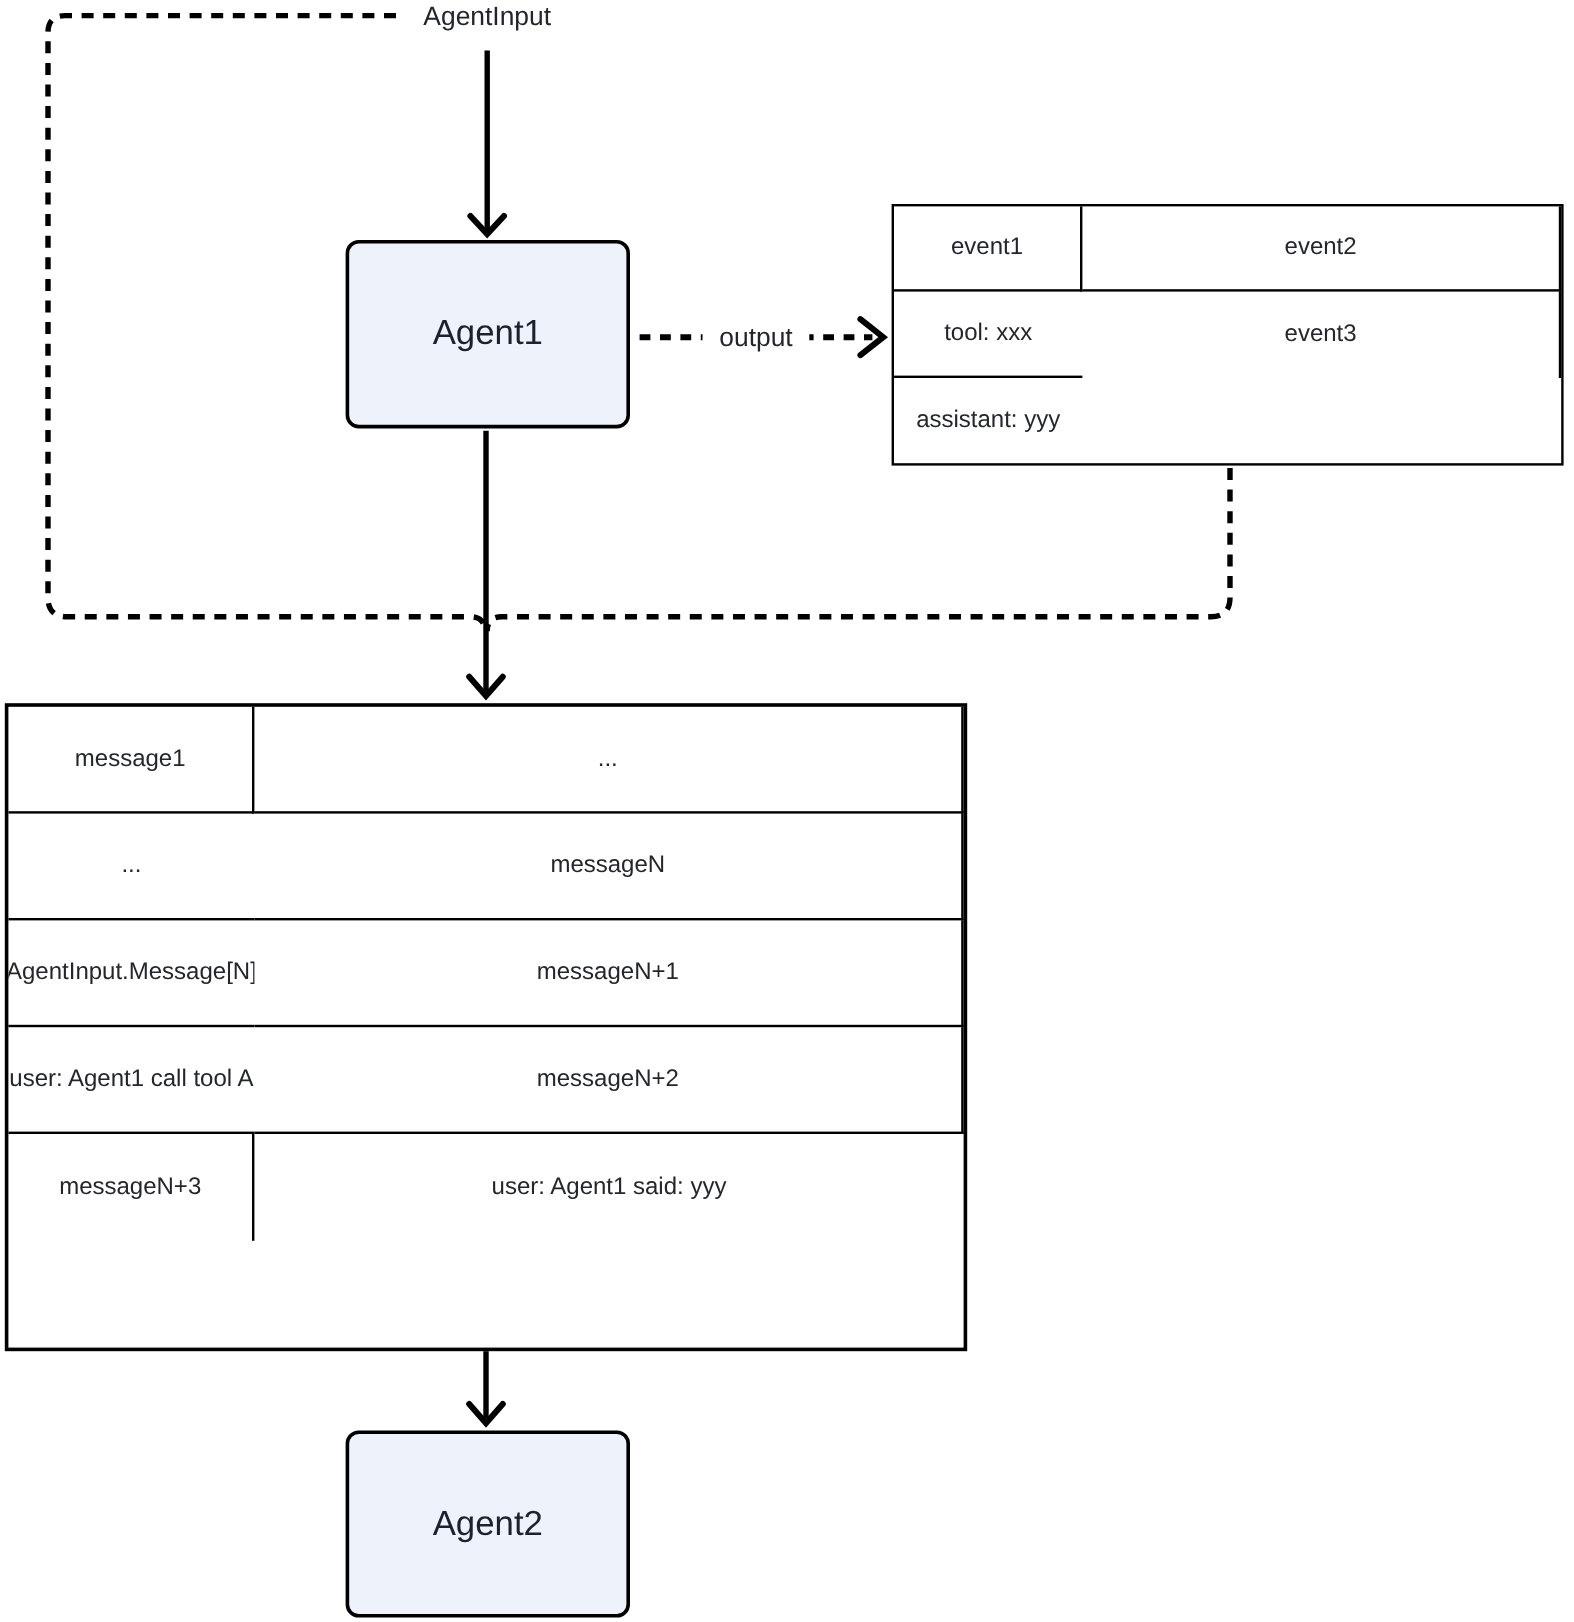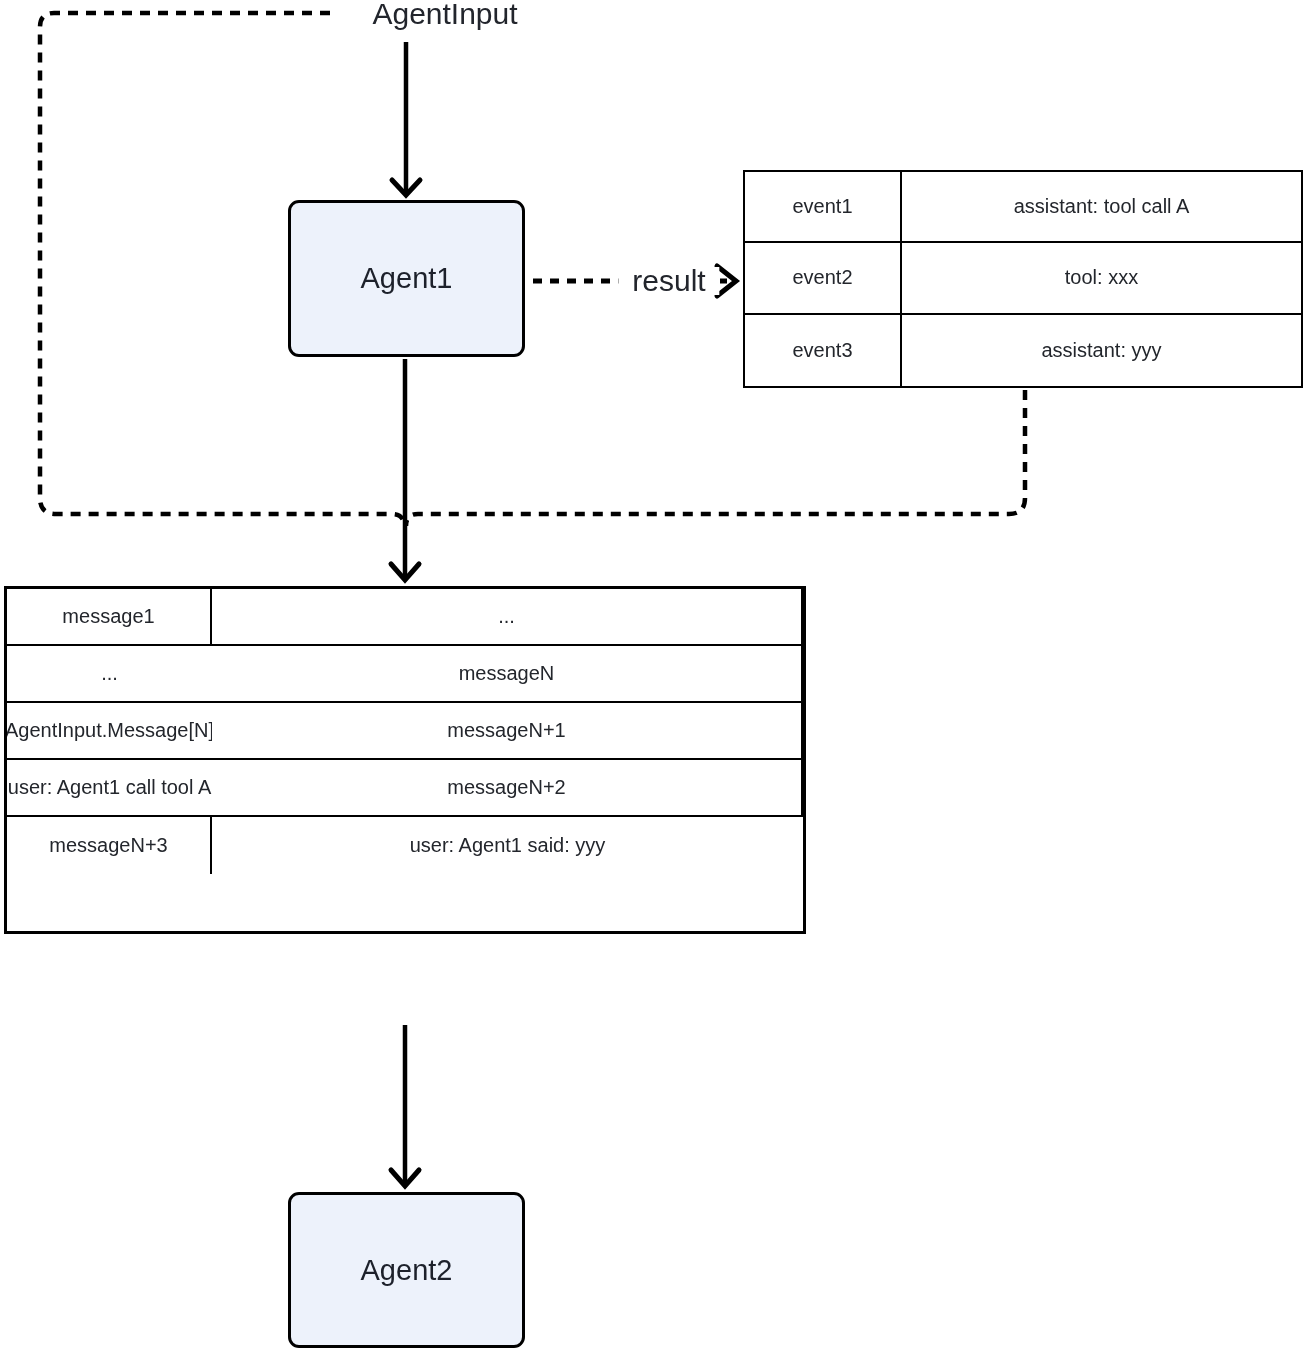--- a/index.html
+++ b/index.html
@@ -9,25 +9,24 @@
     font-family: "Liberation Sans", "DejaVu Sans", sans-serif;
     color: #22252c;
     overflow: hidden;
   }
   .canvas { position: relative; width: 1312px; height: 1352px; }
   svg.connectors { position: absolute; left: 0; top: 0; width: 1312px; height: 1352px; }
 
   .float-label {
     position: absolute;
     transform: translateX(-50%);
-    font-size: 30px;
+    font-size: 22px;
     line-height: 28px;
     color: #22252c;
     white-space: nowrap;
-    margin-left: 39px;
   }
   .edge-label {
     background: #ffffff;
     padding: 0 14px;
     transform: translate(-50%, -50%);
   }
 
   .node {
     position: absolute;
     background: #edf2fb;
@@ -62,21 +61,21 @@
   .tbl .cell.last { border-bottom: none; }
 
   .tbl.event {
     left: 743px; top: 170px;
     width: 560px; height: 218px;
     grid-template-columns: 157px 1fr;
     grid-template-rows: repeat(3, 1fr);
   }
   .tbl.message {
     left: 4px; top: 586px;
-    width: 802px; height: 348px;
+    width: 802px; height: 540px;
     border-width: 3px;
     grid-template-columns: 205px 1fr;
     grid-template-rows: repeat(6, 1fr);
   }
 </style>
 </head>
 <body>
 
 <div class="canvas">
 
@@ -98,25 +97,24 @@
     <path d="M 405 1025 V 1182" fill="none" stroke="#000000" stroke-width="4.5"></path>
     <path d="M 391 1170 L 405 1186 L 419 1170" fill="none" stroke="#000000" stroke-width="5" stroke-linecap="round"></path>
   </svg>
 
   <div class="float-label" style="left:406px; top:0px;">AgentInput</div>
 
   <div class="node" style="left:288px; top:200px; width:237px; height:157px;">
     <span>Agent1</span>
   </div>
 
-  <div class="float-label edge-label" style="left:630px; top:281px;">result</div>
+  <div class="float-label edge-label" style="left:630px; top:281px;">output</div>
 
   <div class="tbl event">
     <div class="cell key">event1</div>
-    <div class="cell val">assistant: tool call A</div>
     <div class="cell key">event2</div>
     <div class="cell val">tool: xxx</div>
     <div class="cell key last">event3</div>
     <div class="cell val last">assistant: yyy</div>
   </div>
 
   <div class="tbl message">
     <div class="cell key">message1</div>
     <div class="cell key">...</div>
     <div class="cell val">...</div>

